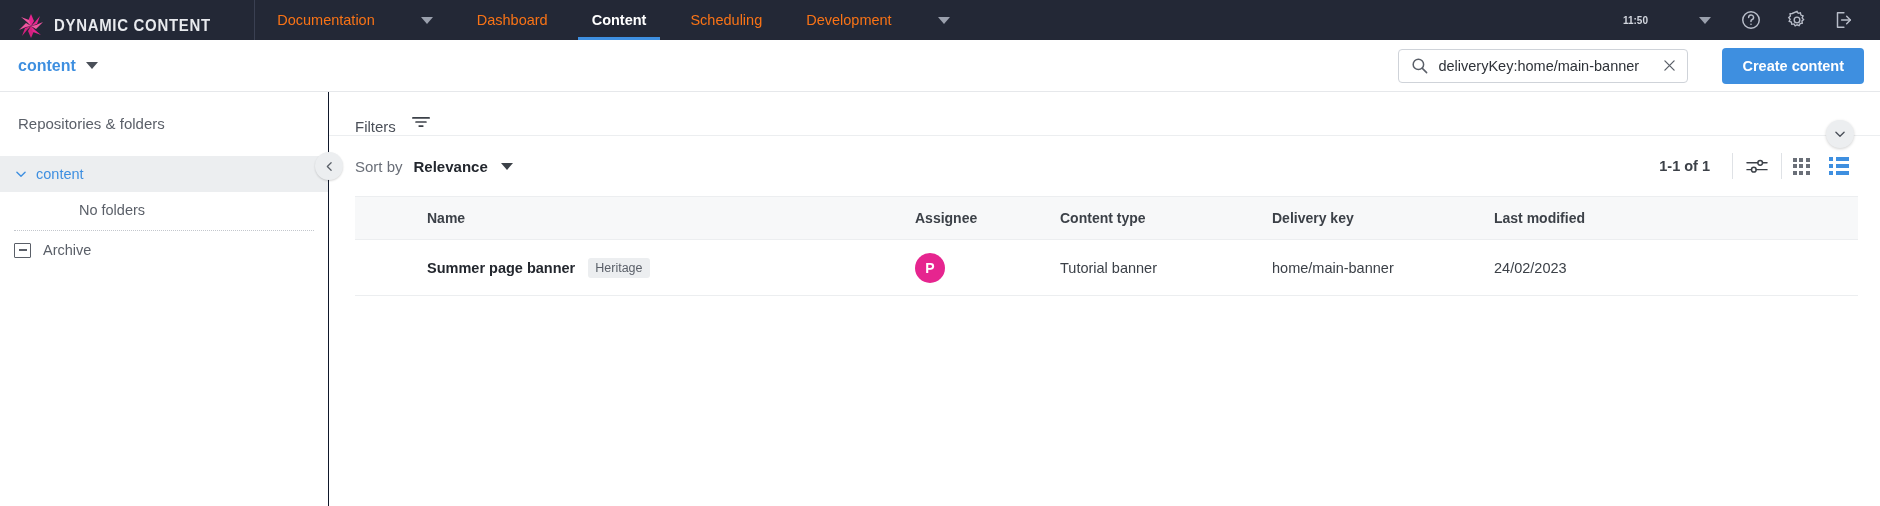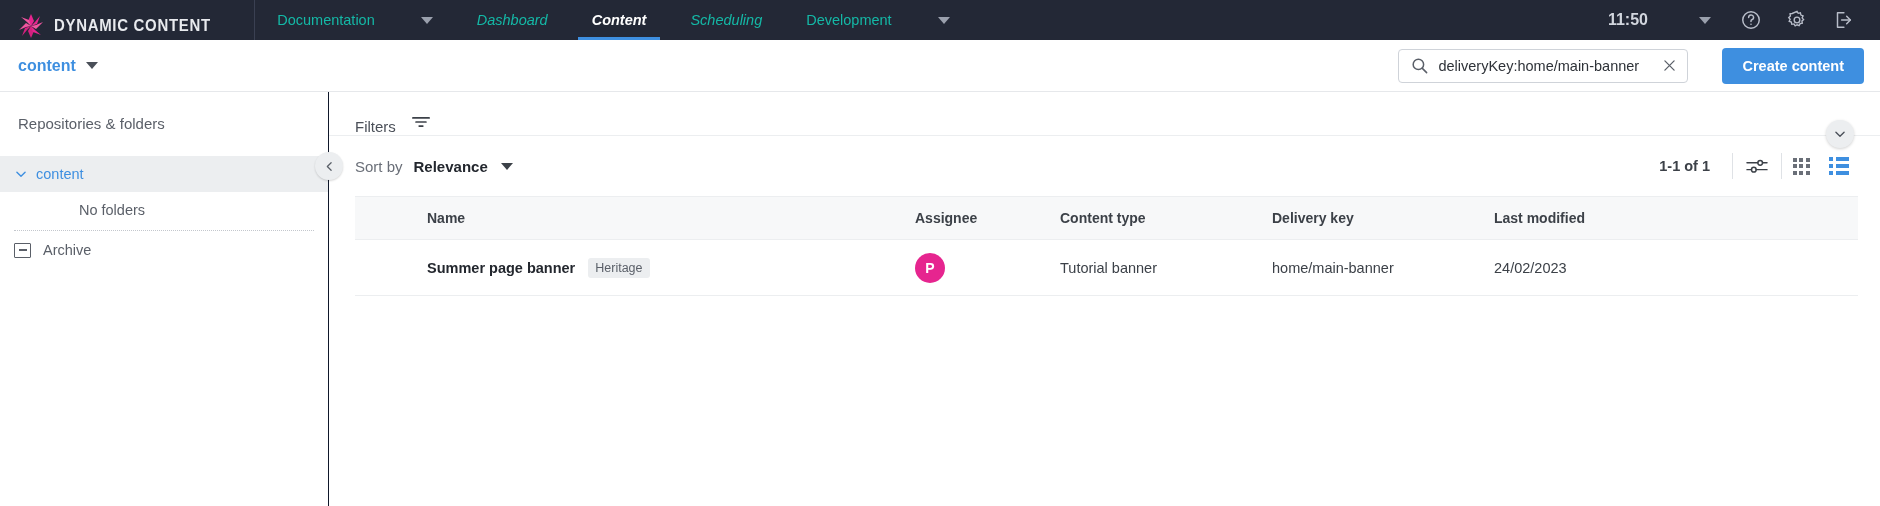--- a/index.html
+++ b/index.html
@@ -22,37 +22,37 @@
   }
   .logo-mark { width: 26px; height: 26px; position: relative; flex: none; }
   .brand-text {
     font-size: 17px; font-weight: bold; letter-spacing: 0.8px;
     color: #e8eaee; font-family: "Liberation Sans Narrow","Liberation Sans",sans-serif;
     transform: scaleX(0.88); transform-origin: left center; white-space: nowrap;
   }
   .nav-items { display: flex; align-items: stretch; }
   .nav-item {
     display: flex; align-items: center; gap: 46px;
-    padding: 0 22px; font-size: 14.5px; color: #14b8a6;
+    padding: 0 22px; font-size: 14.5px; color: #f97316;
     cursor: pointer; position: relative; white-space: nowrap;
   }
-  .nav-item.plain { gap: 0; font-style: italic; }
+  .nav-item.plain { gap: 0; }
   .nav-item.active { color: #ffffff; font-weight: bold; }
   .nav-item.active::after {
     content: ""; position: absolute; left: 8px; right: 8px; bottom: 0;
     height: 3px; background: #3e8fe0;
   }
   .caret-down {
     width: 0; height: 0; border-left: 6px solid transparent;
     border-right: 6px solid transparent; border-top: 7px solid #9aa0ad;
   }
   .top-right {
     margin-left: auto; display: flex; align-items: center; gap: 0; padding-right: 14px;
   }
-  .clock { font-size: 16px; color: #d2d6de; font-weight: bold; padding-right: 34px; }
+  .clock { font-size: 10px; color: #d2d6de; font-weight: bold; padding-right: 34px; }
   .icon-btn {
     width: 46px; height: 40px; display: flex; align-items: center;
     justify-content: center; cursor: pointer;
   }
 
   
   .subbar {
     height: 52px; background: #fff; border-bottom: 1px solid #e6e8eb;
     display: flex; align-items: center; padding: 0 16px 0 18px; position: relative;
   }

